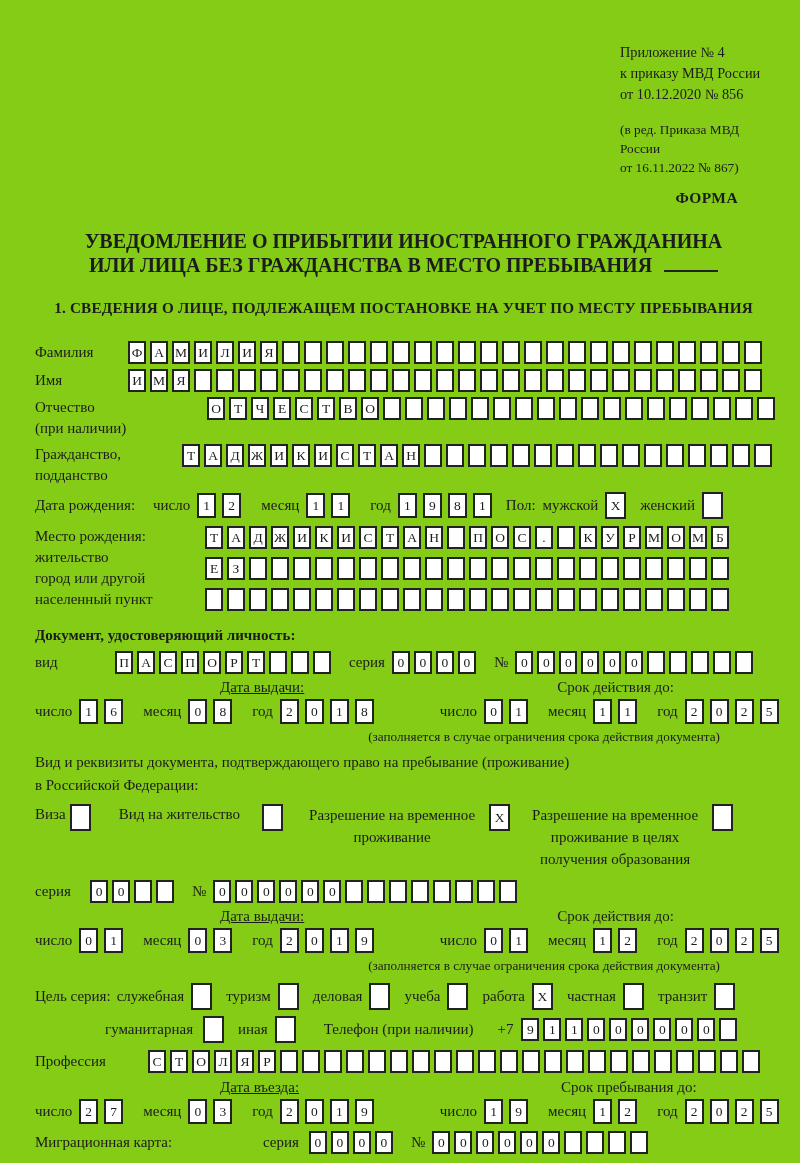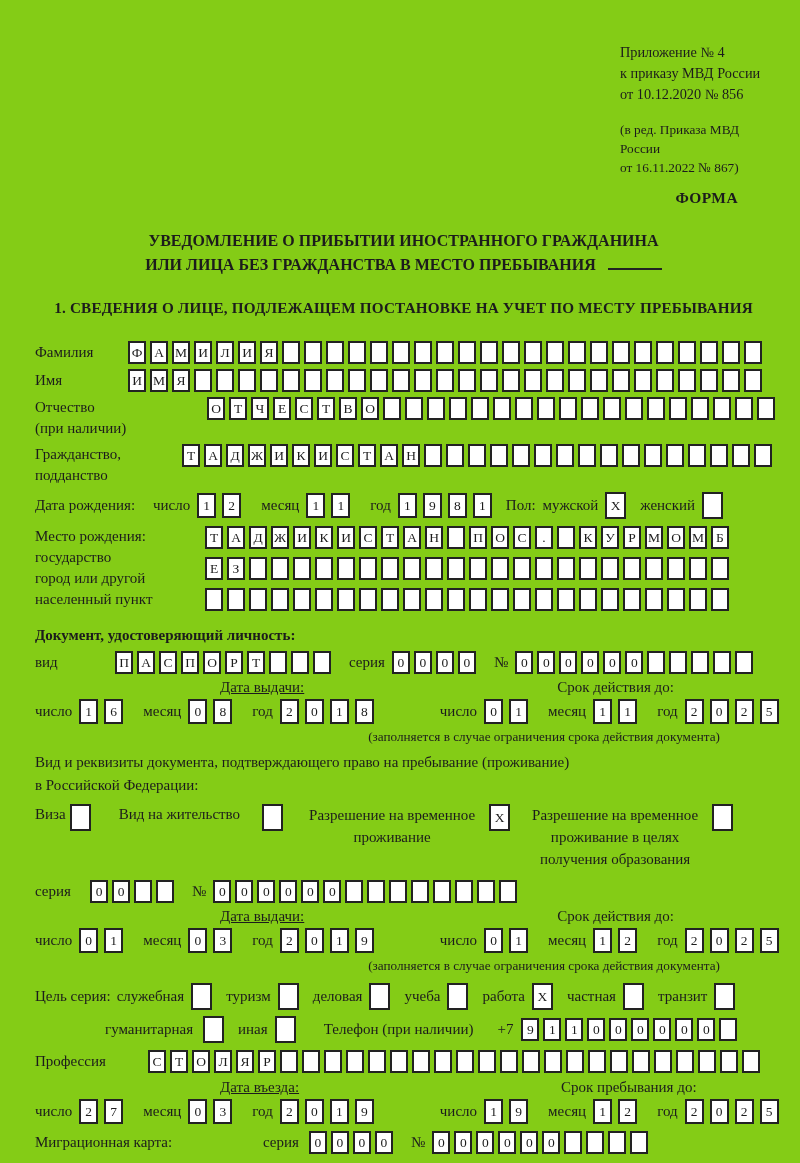--- a/index.html
+++ b/index.html
@@ -4,21 +4,21 @@
 <style>
   html,body{margin:0;padding:0;background:#e9e9e9;}
   .page{
     position:relative;width:800px;height:1163px;margin:0 auto;background:#84cc16;
     box-sizing:border-box;padding:42px 28px 0 35px;overflow:hidden;
     font-family:"Liberation Serif","DejaVu Serif",serif;color:#1c1c1c;font-size:15px;
   }
   .appendix{margin-left:585px;font-size:14.3px;line-height:21px;}
   .appendix .amend{font-size:13.3px;line-height:19px;margin-top:15px;}
   .forma{text-align:right;padding-right:34px;font-weight:bold;font-size:15.5px;margin-top:12px;letter-spacing:.4px;}
-  .title{text-align:center;font-weight:bold;font-size:16px;line-height:24px;margin-top:22px;}
+  .title{text-align:center;font-weight:bold;font-size:20px;line-height:24px;margin-top:22px;}
   .blank{display:inline-block;width:54px;border-bottom:2.5px solid #222;height:13px;margin-left:12px;}
   .sec1{text-align:center;font-weight:bold;font-size:15.2px;margin-top:22px;margin-bottom:24px;letter-spacing:.2px;}
 
   .row{display:flex;align-items:center;margin-bottom:5px;white-space:nowrap;}
   .row.top{align-items:flex-start;}
   .lbl{display:inline-block;line-height:21px;}
   .wA{width:93px;flex:0 0 93px;}
   .wB{width:172px;flex:0 0 172px;}
   .wC{width:147px;flex:0 0 147px;}
   .wD{width:170px;flex:0 0 170px;}
@@ -242,21 +242,21 @@
       </span>
     <span class="wl">женский</span>
     <span class="cells cb">
         <span class="cell"></span>
       </span>
   </div>
 
   <div class="row top" style="margin-top:7px;">
     <span class="lbl wD">
       <span>Место рождения:</span><br>
-      <span>государство</span><br>
+      <span>жительство</span><br>
       <span>город или другой</span><br>
       <span>населенный пункт</span>
     </span>
     <span class="stack">
       <span class="cells">
           <span class="cell">Т</span>
           <span class="cell">А</span>
           <span class="cell">Д</span>
           <span class="cell">Ж</span>
           <span class="cell">И</span>

